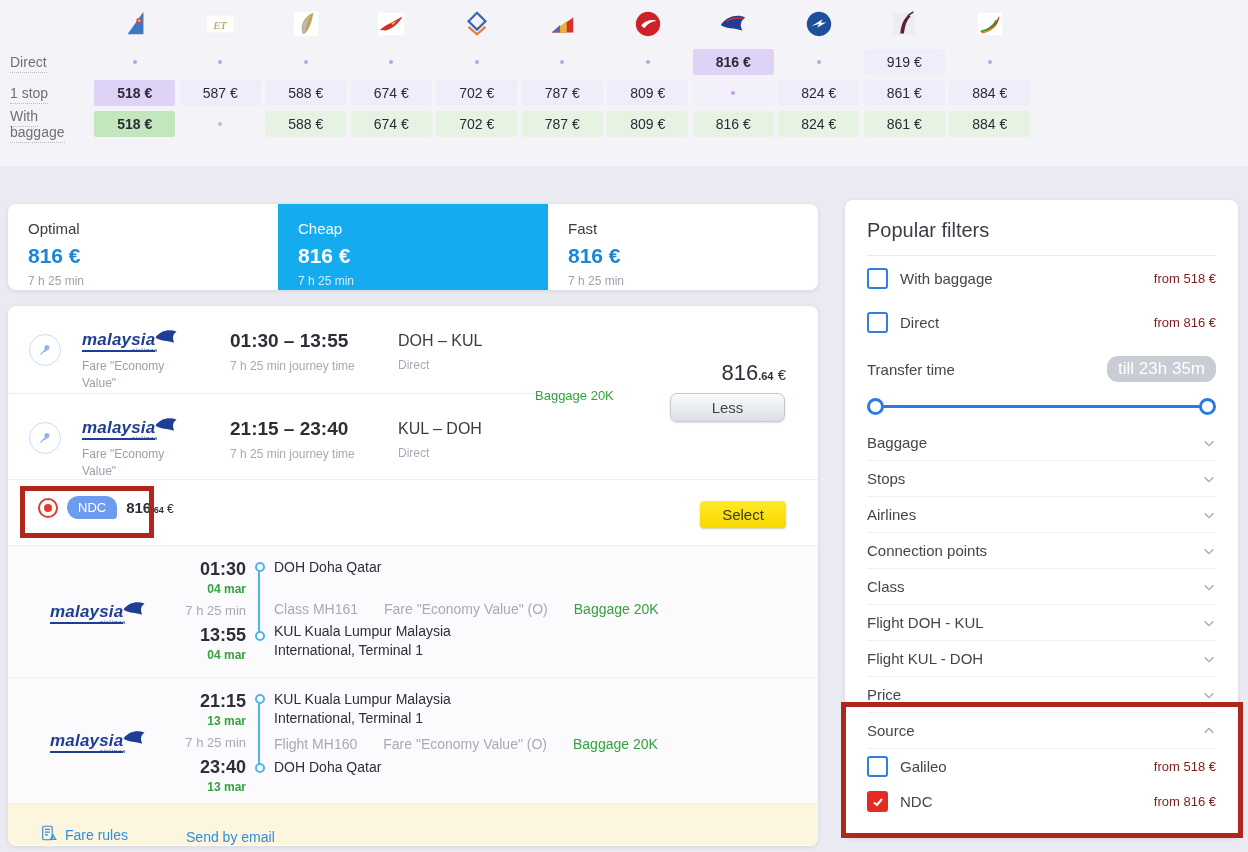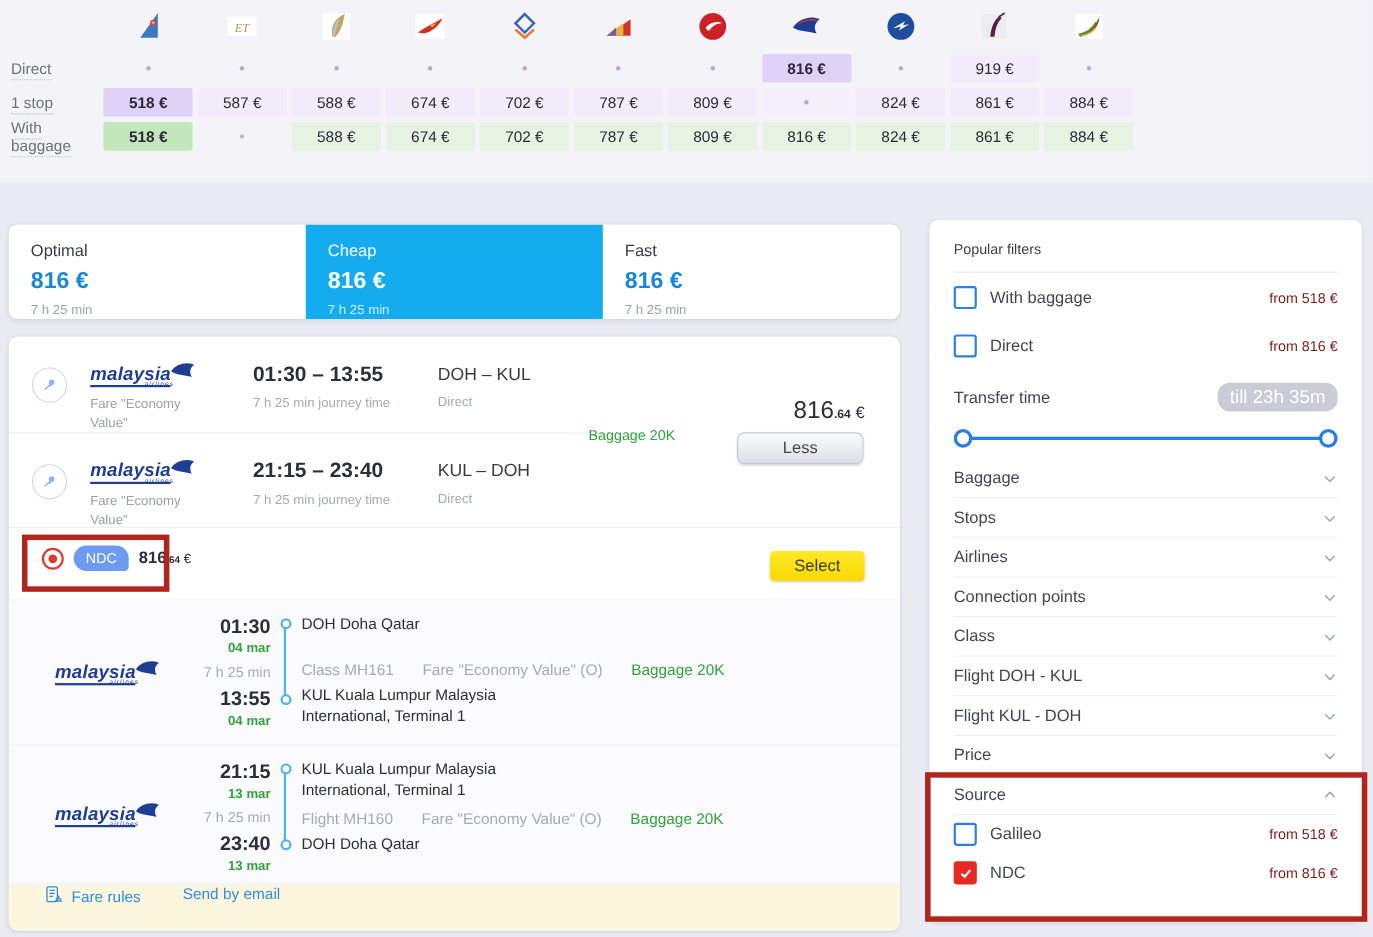--- a/index.html
+++ b/index.html
@@ -85,26 +85,26 @@
   .d-line .tdot.bot{bottom:36px;}
   .detail.second .d-line .tdot.bot{bottom:30px;}
   .d-info{flex:1;position:relative;}
   .d-from{position:absolute;top:12px;font-size:14px;color:#2E2E38;width:250px;line-height:1.35;}
   .d-mid{position:absolute;top:55px;display:flex;gap:26px;white-space:nowrap;}
   .detail.second .d-mid{top:58px;}
   .d-flight,.d-fare{font-size:14px;color:#A7AAB5;}
   .d-bag{font-size:14px;color:#34A23C;}
   .d-to{position:absolute;top:76px;font-size:14px;color:#2E2E38;width:250px;line-height:1.35;}
   .detail.second .d-to{top:80px;}
-  .card-footer{height:41px;background:#FCF6DF;display:flex;align-items:flex-start;padding-left:32px;gap:38px;}
+  .card-footer{height:41px;background:#FCF6DF;display:flex;align-items:flex-end;padding-left:32px;gap:58px;}
   .f-link{display:flex;align-items:center;gap:7px;font-size:14px;color:#2E8FDD;cursor:pointer;}
   .f-link svg{width:18px;height:18px;}
   
   .filters-card{position:absolute;left:845px;top:200px;width:393px;height:638px;background:#fff;border-radius:8px;box-sizing:border-box;padding:0 22px;box-shadow:0 1px 4px rgba(30,30,60,.10);}
-  .f-header{padding-top:19px;padding-bottom:13px;font-size:13px;color:#3C3C46;border-bottom:1px solid #E9E9EF;}
+  .f-header{padding-top:19px;padding-bottom:13px;font-size:20px;color:#3C3C46;border-bottom:1px solid #E9E9EF;}
   .f-check-row{display:flex;align-items:center;height:44px;gap:12px;cursor:pointer;}
   .f-check-row.src{height:35px;}
   .cbx{width:17px;height:17px;border:2px solid #2F7FE0;border-radius:3px;background:#fff;flex:0 0 auto;display:flex;align-items:center;justify-content:center;}
   .cbx.checked{background:#E42A23;border-color:#E42A23;}
   .cbx svg{width:12px;height:12px;}
   .f-label{flex:1;font-size:15px;color:#45454F;}
   .f-from{font-size:13px;color:#7f1d1d;}
   .f-transfer{margin-top:12px;}
   .f-transfer-head{display:flex;align-items:center;justify-content:space-between;}
   .f-sec-label{font-size:15px;color:#45454F;}

